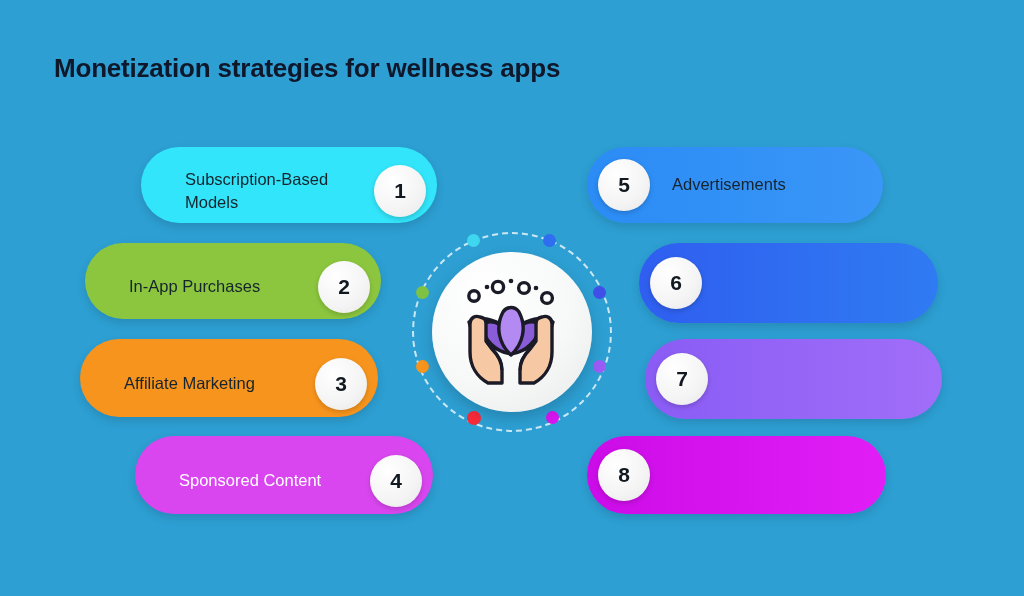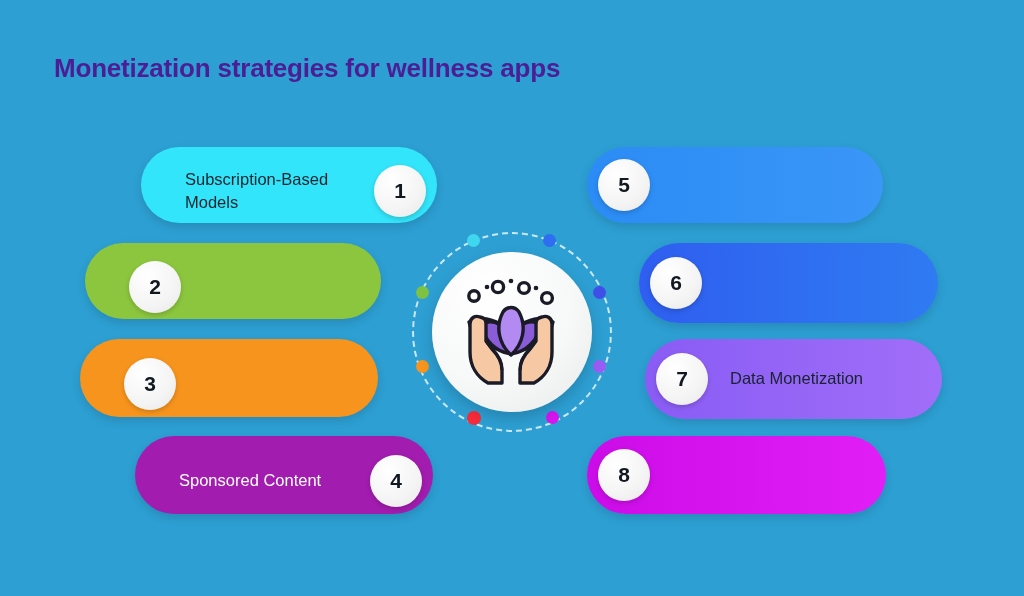--- a/index.html
+++ b/index.html
@@ -5,21 +5,21 @@
   * { margin:0; padding:0; box-sizing:border-box; }
   html, body {
     width:1024px; height:596px;
     font-family:"Liberation Sans", sans-serif;
     overflow:hidden;
   }
   body { background:#2d9fd3; position:relative; }
 
   .page-title{
     position:absolute; left:54px; top:53px;
-    font-size:26px; font-weight:bold; color:#4c1d95;
+    font-size:26px; font-weight:bold; color:#0f172a;
     letter-spacing:-0.2px;
   }
 
   
   .pill{
     position:absolute; display:flex; align-items:center;
     border-radius:999px;
     box-shadow:0 4px 10px rgba(0,0,0,0.13);
   }
   .pill .label{
@@ -38,21 +38,21 @@
   .pill.left{ padding:12px 11px 0 44px;gap:8px; }
   .pill.left .label{ padding-right:14px; }
   
   .pill.right{ padding:0 44px 0 11px; }
   .pill.right .label{ padding-left:22px; }
 
   
   #pill1{ left:141px; top:147px; width:296px; height:76px; background:#33e5fa; }
   #pill2{ left:85px;  top:243px; width:296px; height:76px; background:#8cc63e; }
   #pill3{ left:80px;  top:339px; width:298px; height:78px; background:#f7941d; }
-  #pill4{ left:135px; top:436px; width:298px; height:78px; background:#a21caf;text-align:center; }
+  #pill4{ left:135px; top:436px; width:298px; height:78px; background:#d946ef;text-align:center; }
 
   
   #pill5{ left:587px; top:147px; width:296px; height:76px;
           background:linear-gradient(90deg,#2b8cf5 0%,#3a96f7 100%); }
   #pill6{ left:639px; top:243px; width:299px; height:80px;
           background:linear-gradient(90deg,#2f5ef0 0%,#2f7bf2 100%); }
   #pill7{ left:645px; top:339px; width:297px; height:80px;
           background:linear-gradient(90deg,#8a5cf5 0%,#a06ef8 100%); }
   #pill8{ left:587px; top:436px; width:299px; height:78px;
           background:linear-gradient(90deg,#cc0ce8 0%,#e11ef5 100%); }
@@ -89,43 +89,45 @@
 <body>
 
 <h1 class="page-title">Monetization strategies for wellness apps</h1>
 
 <div class="pill left" id="pill1">
   <span class="label">Subscription-Based Models</span>
   <span class="badge">1</span>
 </div>
 
 <div class="pill left" id="pill2">
+  <span class="label">In-App Purchases</span>
   <span class="badge">2</span>
 </div>
 
 <div class="pill left" id="pill3">
+  <span class="label">Affiliate Marketing</span>
   <span class="badge">3</span>
 </div>
 
 <div class="pill left light" id="pill4">
   <span class="label">Sponsored Content</span>
   <span class="badge">4</span>
 </div>
 
 <div class="pill right" id="pill5">
   <span class="badge">5</span>
+  <span class="label">Advertisements</span>
 </div>
 
 <div class="pill right" id="pill6">
   <span class="badge">6</span>
 </div>
 
 <div class="pill right" id="pill7">
   <span class="badge">7</span>
-  <span class="label">Data Monetization</span>
 </div>
 
 <div class="pill right" id="pill8">
   <span class="badge">8</span>
 </div>
 
 <div class="center-wrap">
   <div class="dash-ring"></div>
 
   <span class="orbit-dot d-cyan"></span>

